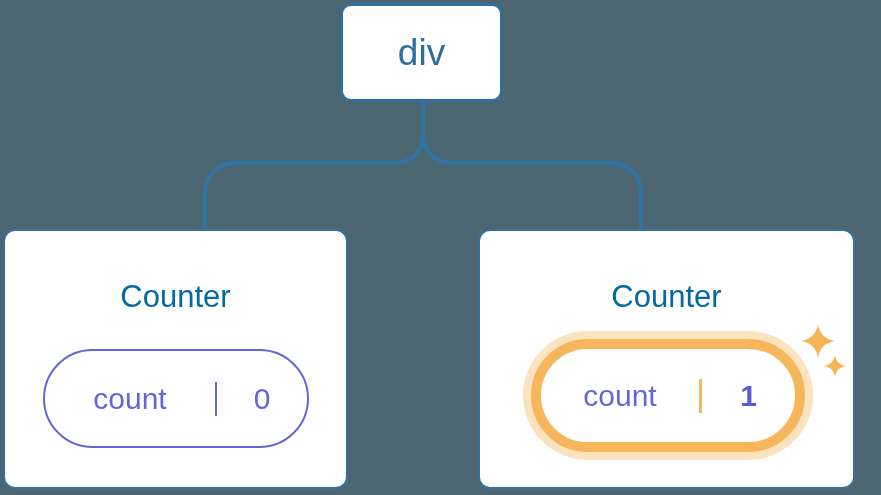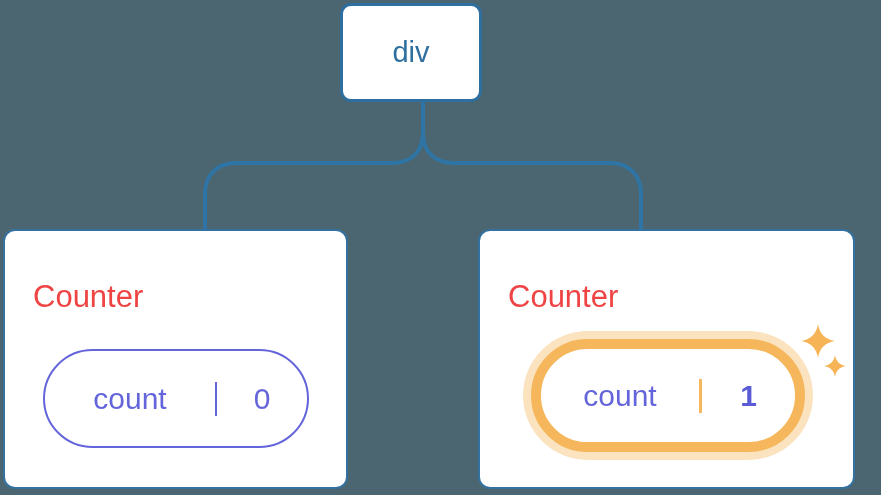--- a/index.html
+++ b/index.html
@@ -10,43 +10,42 @@
     background:#4C6671;
     overflow:hidden;
     font-family:"Liberation Sans", sans-serif;
   }
   .connectors {
     position:absolute; left:0; top:0;
     width:881px; height:495px;
   }
   .root-node {
     position:absolute; left:340px; top:3px;
-    width:142px; height:99px;
+    width:163px; height:99px;
     background:#ffffff;
     border:3px solid #2E6F9F;
     border-radius:11px;
     display:flex; align-items:center; justify-content:center;
     color:#2F6F9F;
-    font-size:29px; font-weight:500;
+    font-size:37px; font-weight:500;
   }
   .card {
     position:absolute; top:229px; height:260px;
     background:#ffffff;
     border:2.5px solid #35719F;
     border-radius:12px;
   }
   .card-left  { left:3px;   width:345px; }
   .card-right { left:478px; width:377px; }
   .card-title {
     position:absolute; top:50px; left:0; right:0;
-    text-align:left;
-    color:#ef4444;
+    text-align:center;
+    color:#0369a1;
     font-size:31px; font-weight:500;
     line-height:1;
-    margin-left:28px;
   }
   .pill {
     position:absolute;
     display:flex; align-items:center;
     background:#ffffff;
     color:#6565DB;
     font-size:30px;
   }
   .pill-plain {
     left:38px; top:118px;

